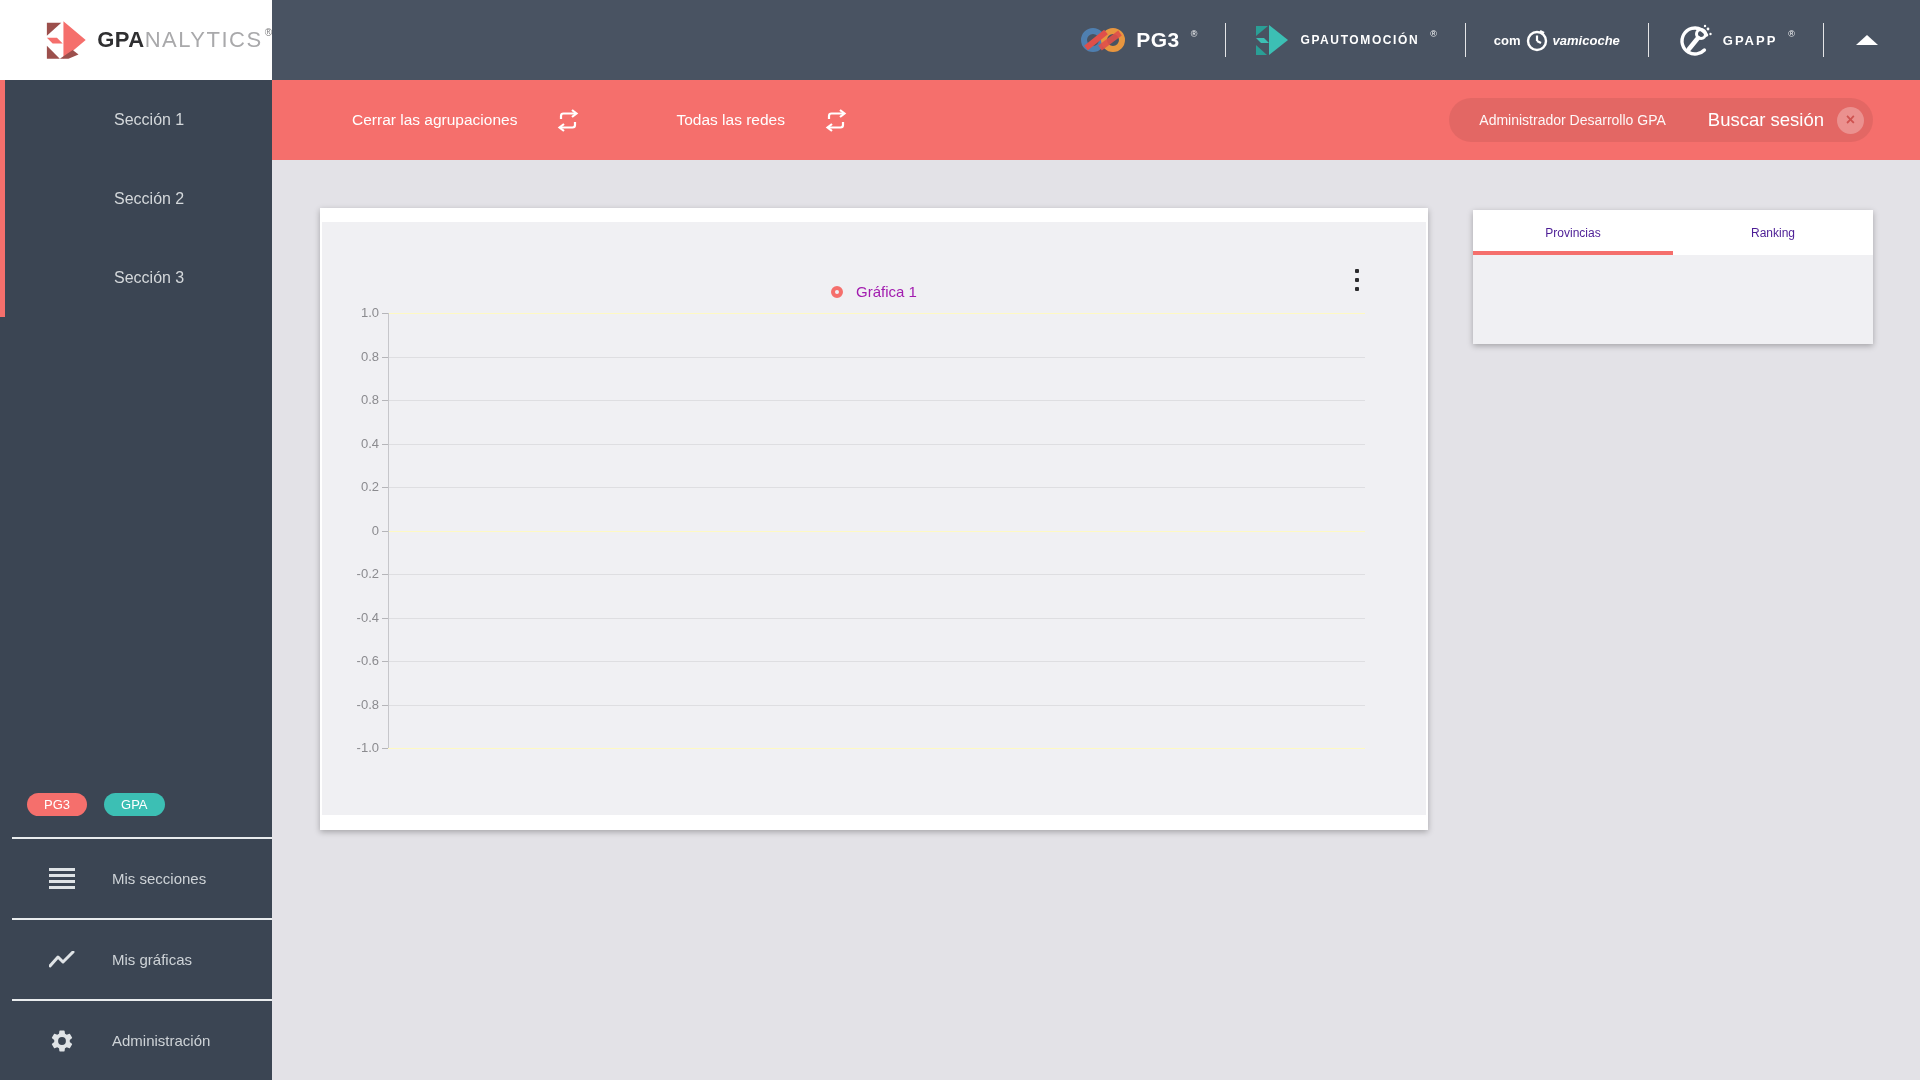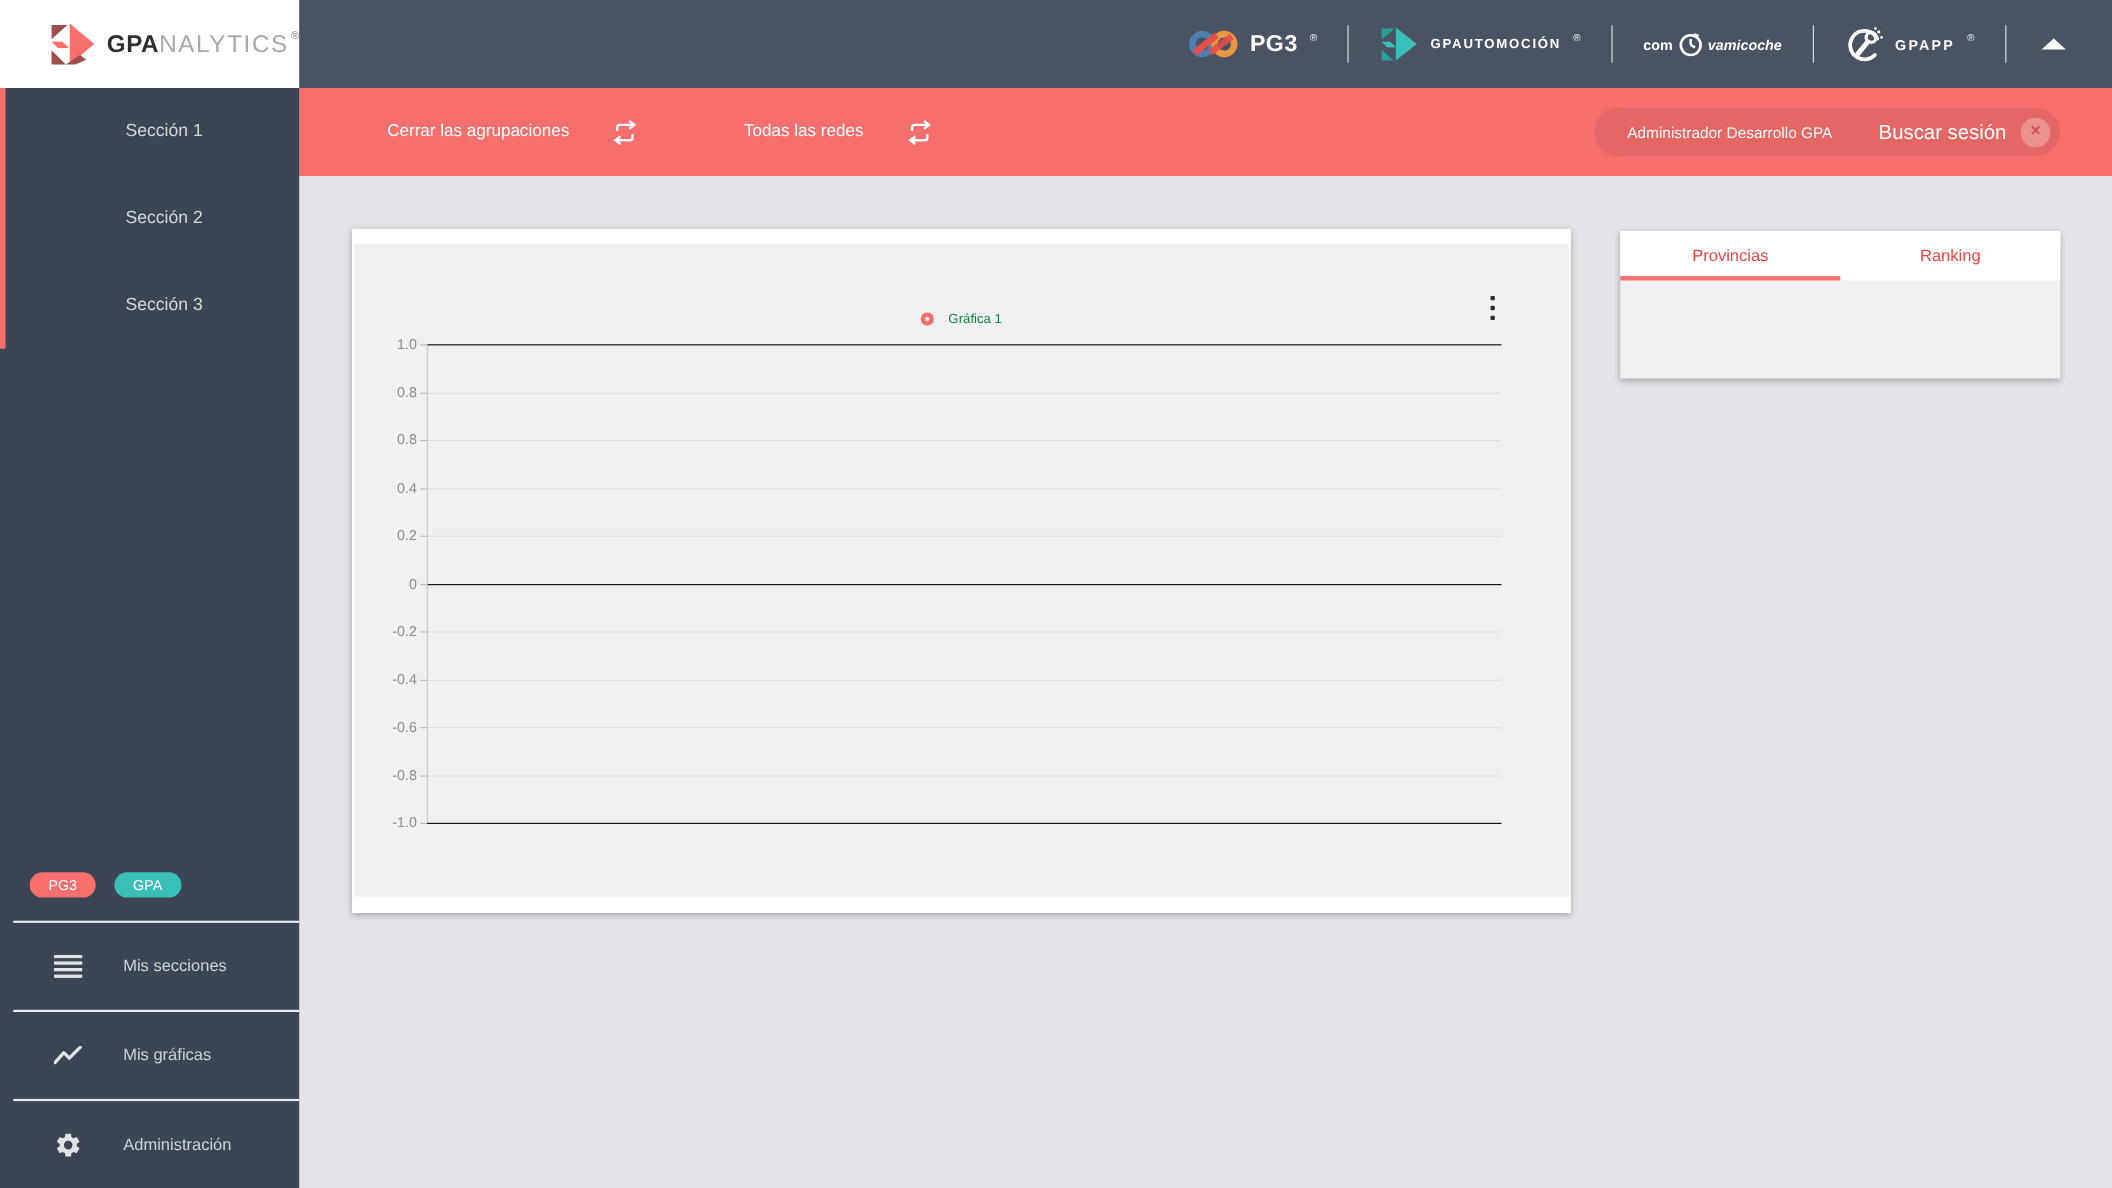--- a/index.html
+++ b/index.html
@@ -61,35 +61,35 @@
   
   .chart-card { position:absolute; left:320px; top:208px; width:1108px; height:622px; background:#ffffff;
                 box-shadow:0 2px 6px rgba(0,0,0,.28); }
   .card-inner { position:absolute; left:2px; right:2px; top:14px; bottom:15px; background:#f0f0f3; }
   .kebab { position:absolute; top:42px; right:58px; width:22px; height:32px; background:none; border:none;
            display:flex; flex-direction:column; align-items:center; justify-content:center; gap:5px; }
   .kebab i { width:4px; height:4px; background:#2b2b2d; border-radius:1px; display:block; }
   .legend { position:absolute; top:61px; left:0; right:0; display:flex; justify-content:center;
             align-items:center; gap:13px; }
   .legend-ring { width:12px; height:12px; border:4px solid #f56f6c; border-radius:50%; }
-  .legend-label { font-size:12px; color:#15803d; }
+  .legend-label { font-size:15px; color:#a21caf; }
   .plot { position:absolute; left:66px; top:91px; width:977px; height:435px; }
   .y-axis { position:absolute; left:0; top:0; bottom:0; width:1px; background:#c6c6ca; z-index:2; }
   .grid-row { position:absolute; left:0; right:0; height:1px; background:#dedee1; }
-  .grid-row.strong { background:#000000; }
+  .grid-row.strong { background:#fef9c3; }
   .tick-mark { position:absolute; left:-6px; top:0; width:6px; height:1px; background:#b5b5b9; }
   .tick-label { position:absolute; right:calc(100% + 9px); top:-9px; font-size:13px; color:#8b8b8f;
                 white-space:nowrap; line-height:18px; }
 
   
   .side-panel { position:absolute; left:1473px; top:210px; width:400px; height:134px;
                 box-shadow:0 2px 6px rgba(0,0,0,.28); background:#f0f0f3; }
   .tabs { position:relative; height:45px; background:#ffffff; display:flex; }
   .tab { width:50%; display:flex; align-items:center; justify-content:center;
-         font-size:15px; color:#ef4444; }
+         font-size:12px; color:#4c1d95; }
   .tab-underline { position:absolute; left:0; bottom:0; width:50%; height:4px; background:#f56f6c; }
   .panel-body { height:89px; position:relative; }
   .search-field { position:absolute; left:40px; top:18px; width:320px; height:44px;
                   border-bottom:1px solid #70798​2; border-bottom:1px solid #707982; }
   .search-field input { width:100%; height:100%; border:none; background:transparent; outline:none;
                         font-family:"Liberation Sans",sans-serif; font-size:17px; color:#555;
                         padding:0 34px 6px 0; }
   .search-field input::placeholder { color:#90959a; opacity:1; }
   .search-icon { position:absolute; right:10px; bottom:8px; }
 </style>

